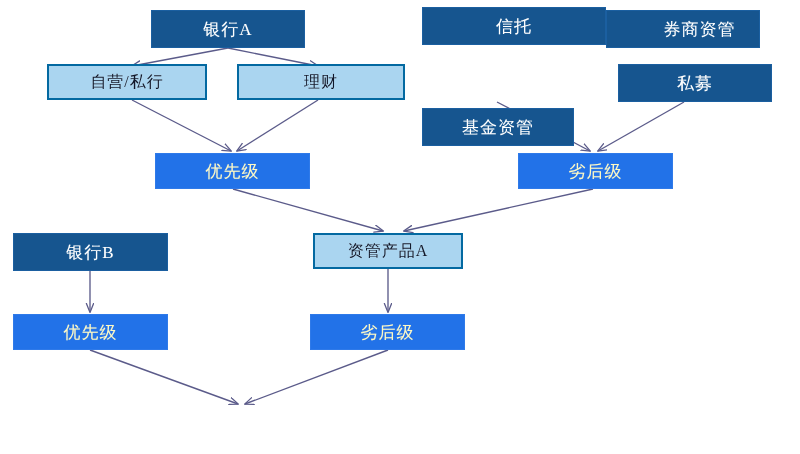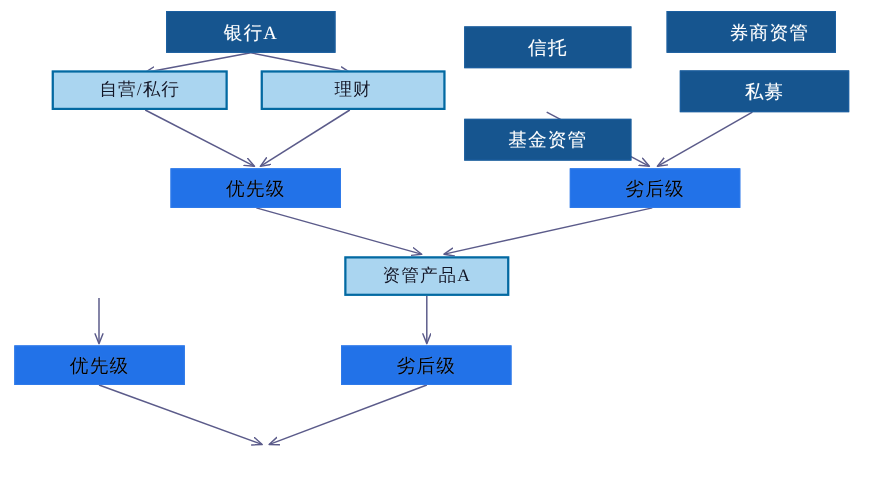--- a/index.html
+++ b/index.html
@@ -44,21 +44,21 @@
     background: #16558F;
     border: 1px solid #1b5fa0;
     color: #ffffff;
     font-size: 17px;
     text-shadow: 0 0 1px rgba(255,255,255,0.25);
     text-align: right;
   }
   .node-mid {
     background: #2272E8;
     border: 1px solid #2f7ae9;
-    color: #000000;
+    color: #fef9c3;
     font-size: 17px;
     text-shadow: 0 0 1px rgba(255,255,255,0.3);
   }
   .node-light {
     background: #AAD5F0;
     border: 2px solid #0369a1;
     color: #0f172a;
     font-size: 16px;
     text-shadow: 0 0 1px rgba(255,255,255,0.45);
   }
@@ -86,23 +86,24 @@
         <line x1="90" y1="271" x2="90" y2="312"></line>
         <line x1="388" y1="269" x2="388" y2="312"></line>
         <line x1="90" y1="350" x2="238" y2="404"></line>
         <line x1="388" y1="350" x2="245" y2="404"></line>
       </g>
   </svg>
 
   <div class="node node-dark" style="left: 151px; top: 10px; width: 154px; height: 38px;">银行A</div>
   <div class="node node-light" style="left: 47px; top: 64px; width: 160px; height: 36px;">自营/私行</div>
   <div class="node node-light" style="left: 237px; top: 64px; width: 168px; height: 36px;">理财</div>
-  <div class="node node-dark" style="left: 422px; top: 24px; width: 152px; height: 38px;">信托</div>
+  <div class="node node-dark" style="left: 422px; top: 7px; width: 184px; height: 38px;">信托</div>
   <div class="node node-dark" style="left: 606px; top: 10px; width: 154px; height: 38px; padding-left: 33px;">券商资管</div>
   <div class="node node-dark" style="left: 422px; top: 64px; width: 152px; height: 38px; margin-top: 44px;">基金资管</div>
   <div class="node node-dark" style="left: 618px; top: 64px; width: 154px; height: 38px;">私募</div>
   <div class="node node-mid" style="left: 155px; top: 153px; width: 155px; height: 36px;">优先级</div>
   <div class="node node-mid" style="left: 518px; top: 153px; width: 155px; height: 36px;">劣后级</div>
   <div class="node node-light" style="left: 313px; top: 233px; width: 150px; height: 36px;">资管产品A</div>
+  <div class="node node-dark" style="left: 13px; top: 233px; width: 155px; height: 38px;">银行B</div>
   <div class="node node-mid" style="left: 13px; top: 314px; width: 155px; height: 36px;">优先级</div>
   <div class="node node-mid" style="left: 310px; top: 314px; width: 155px; height: 36px;">劣后级</div>
 
 </div>
 
 </body></html>

